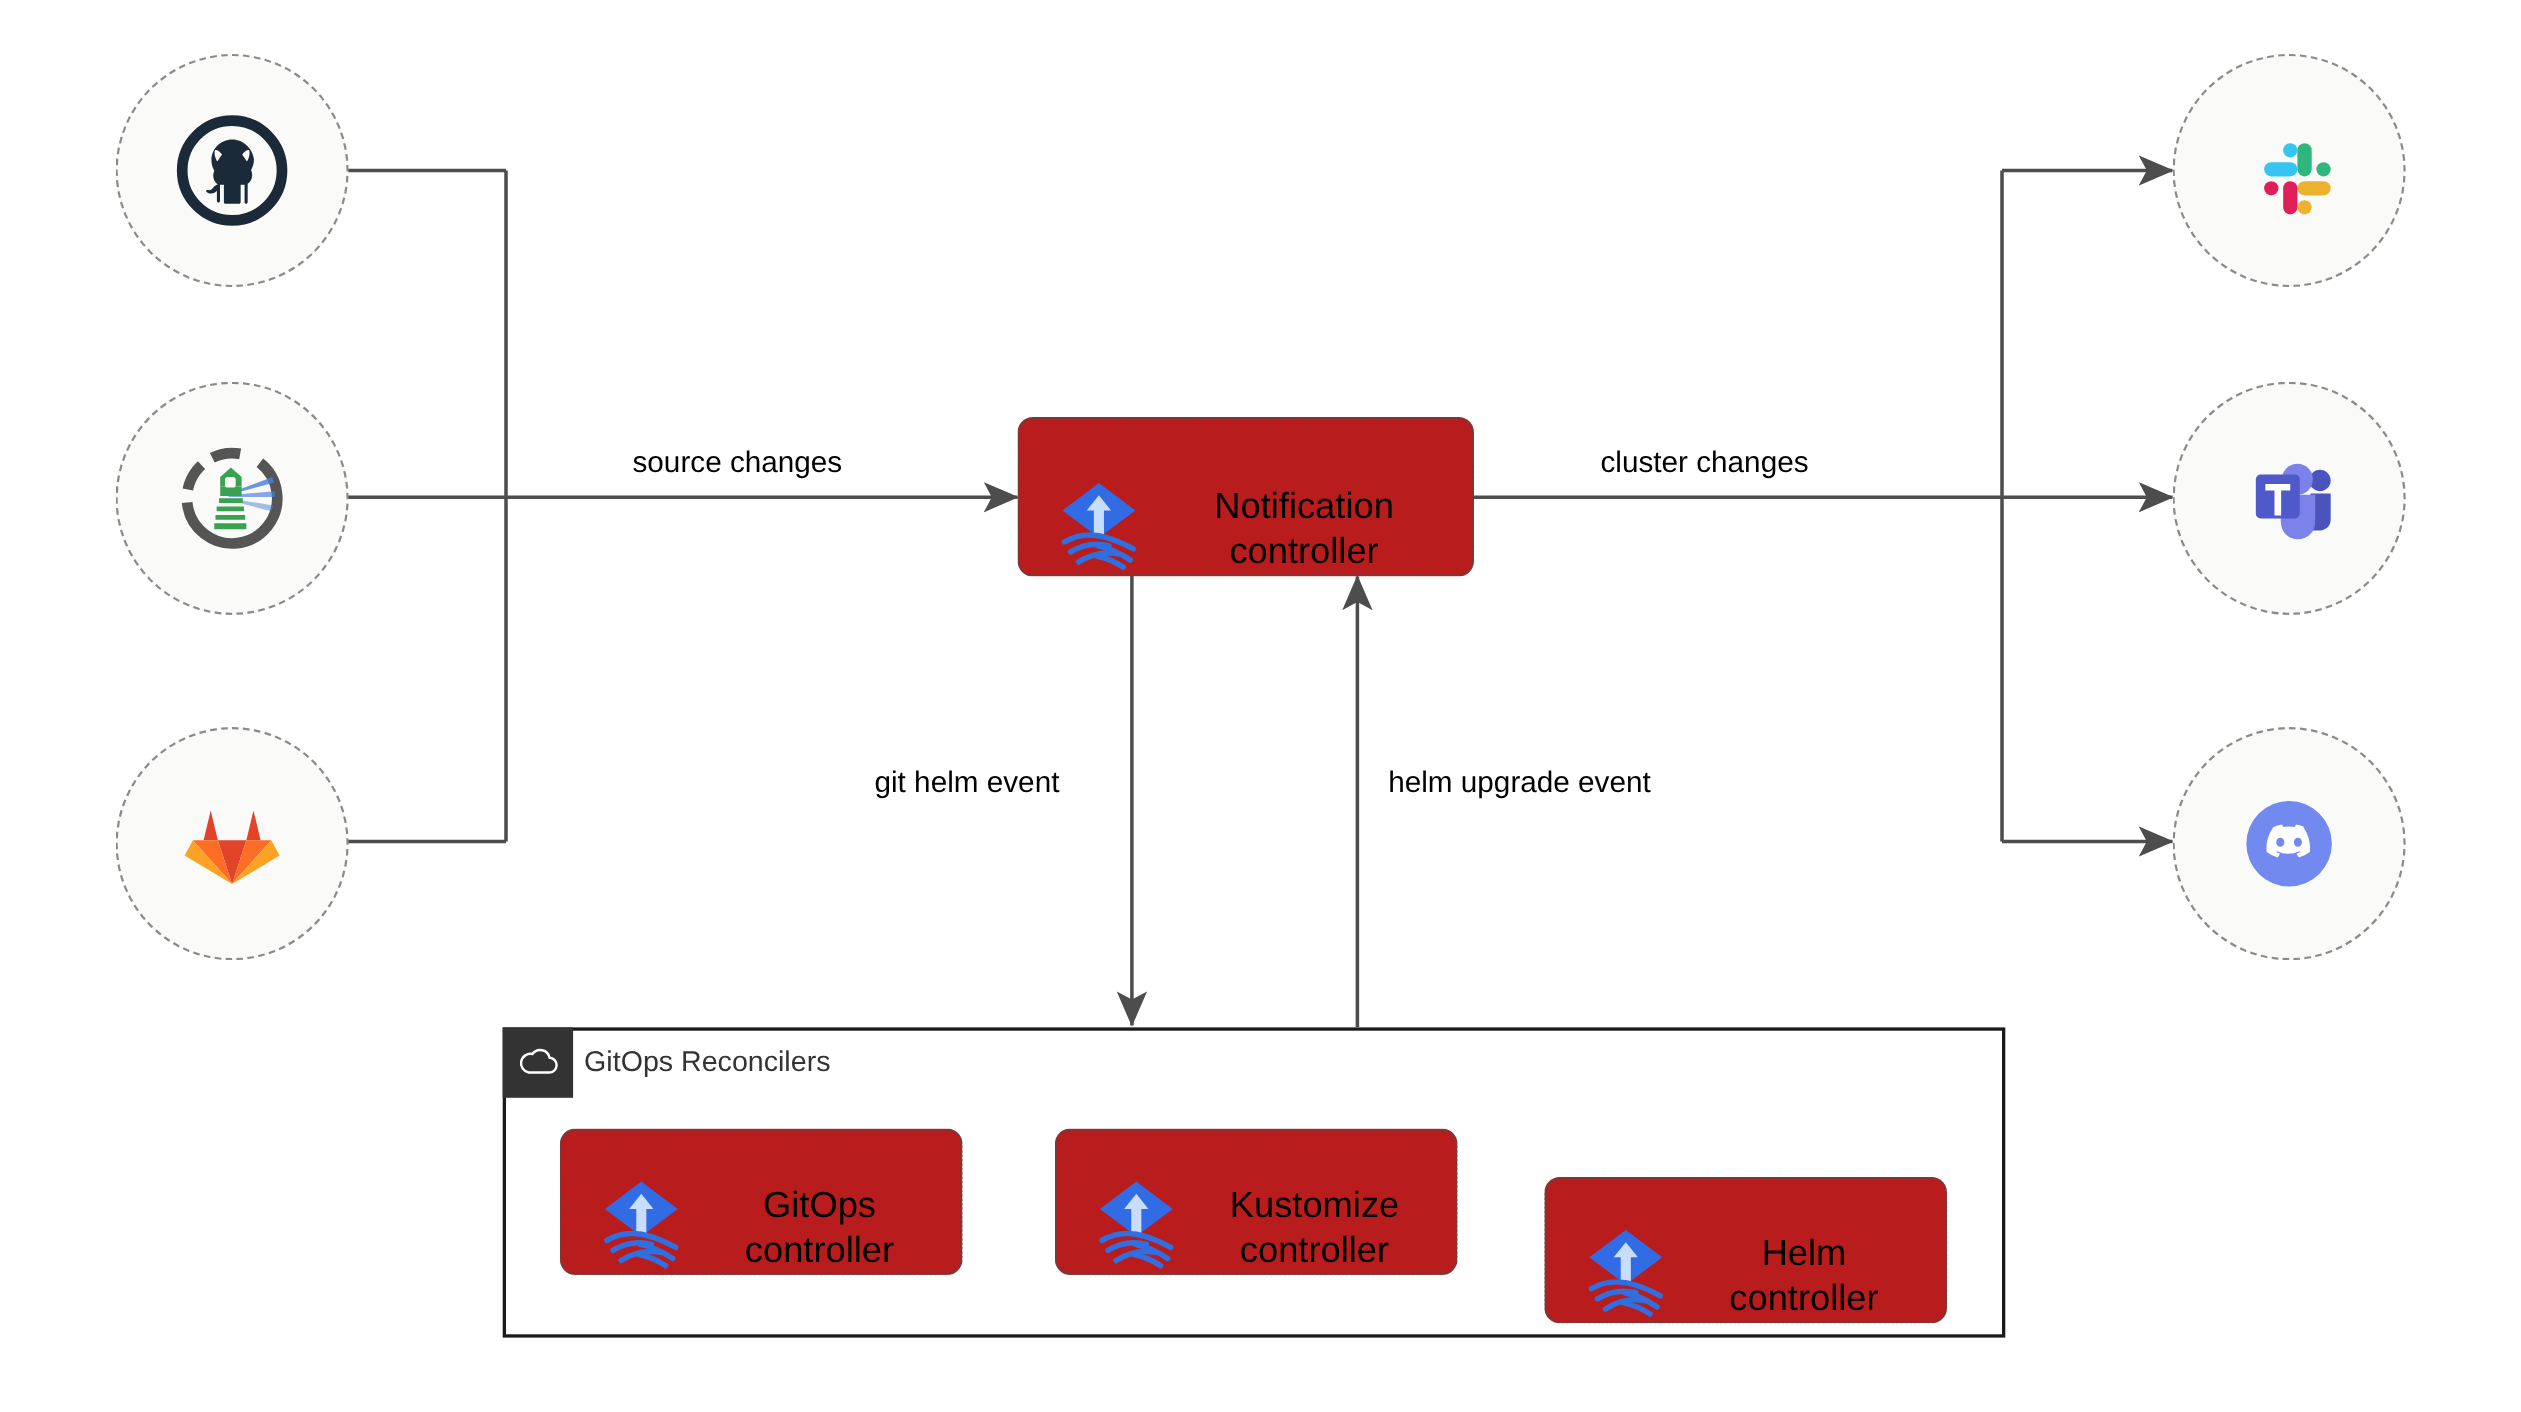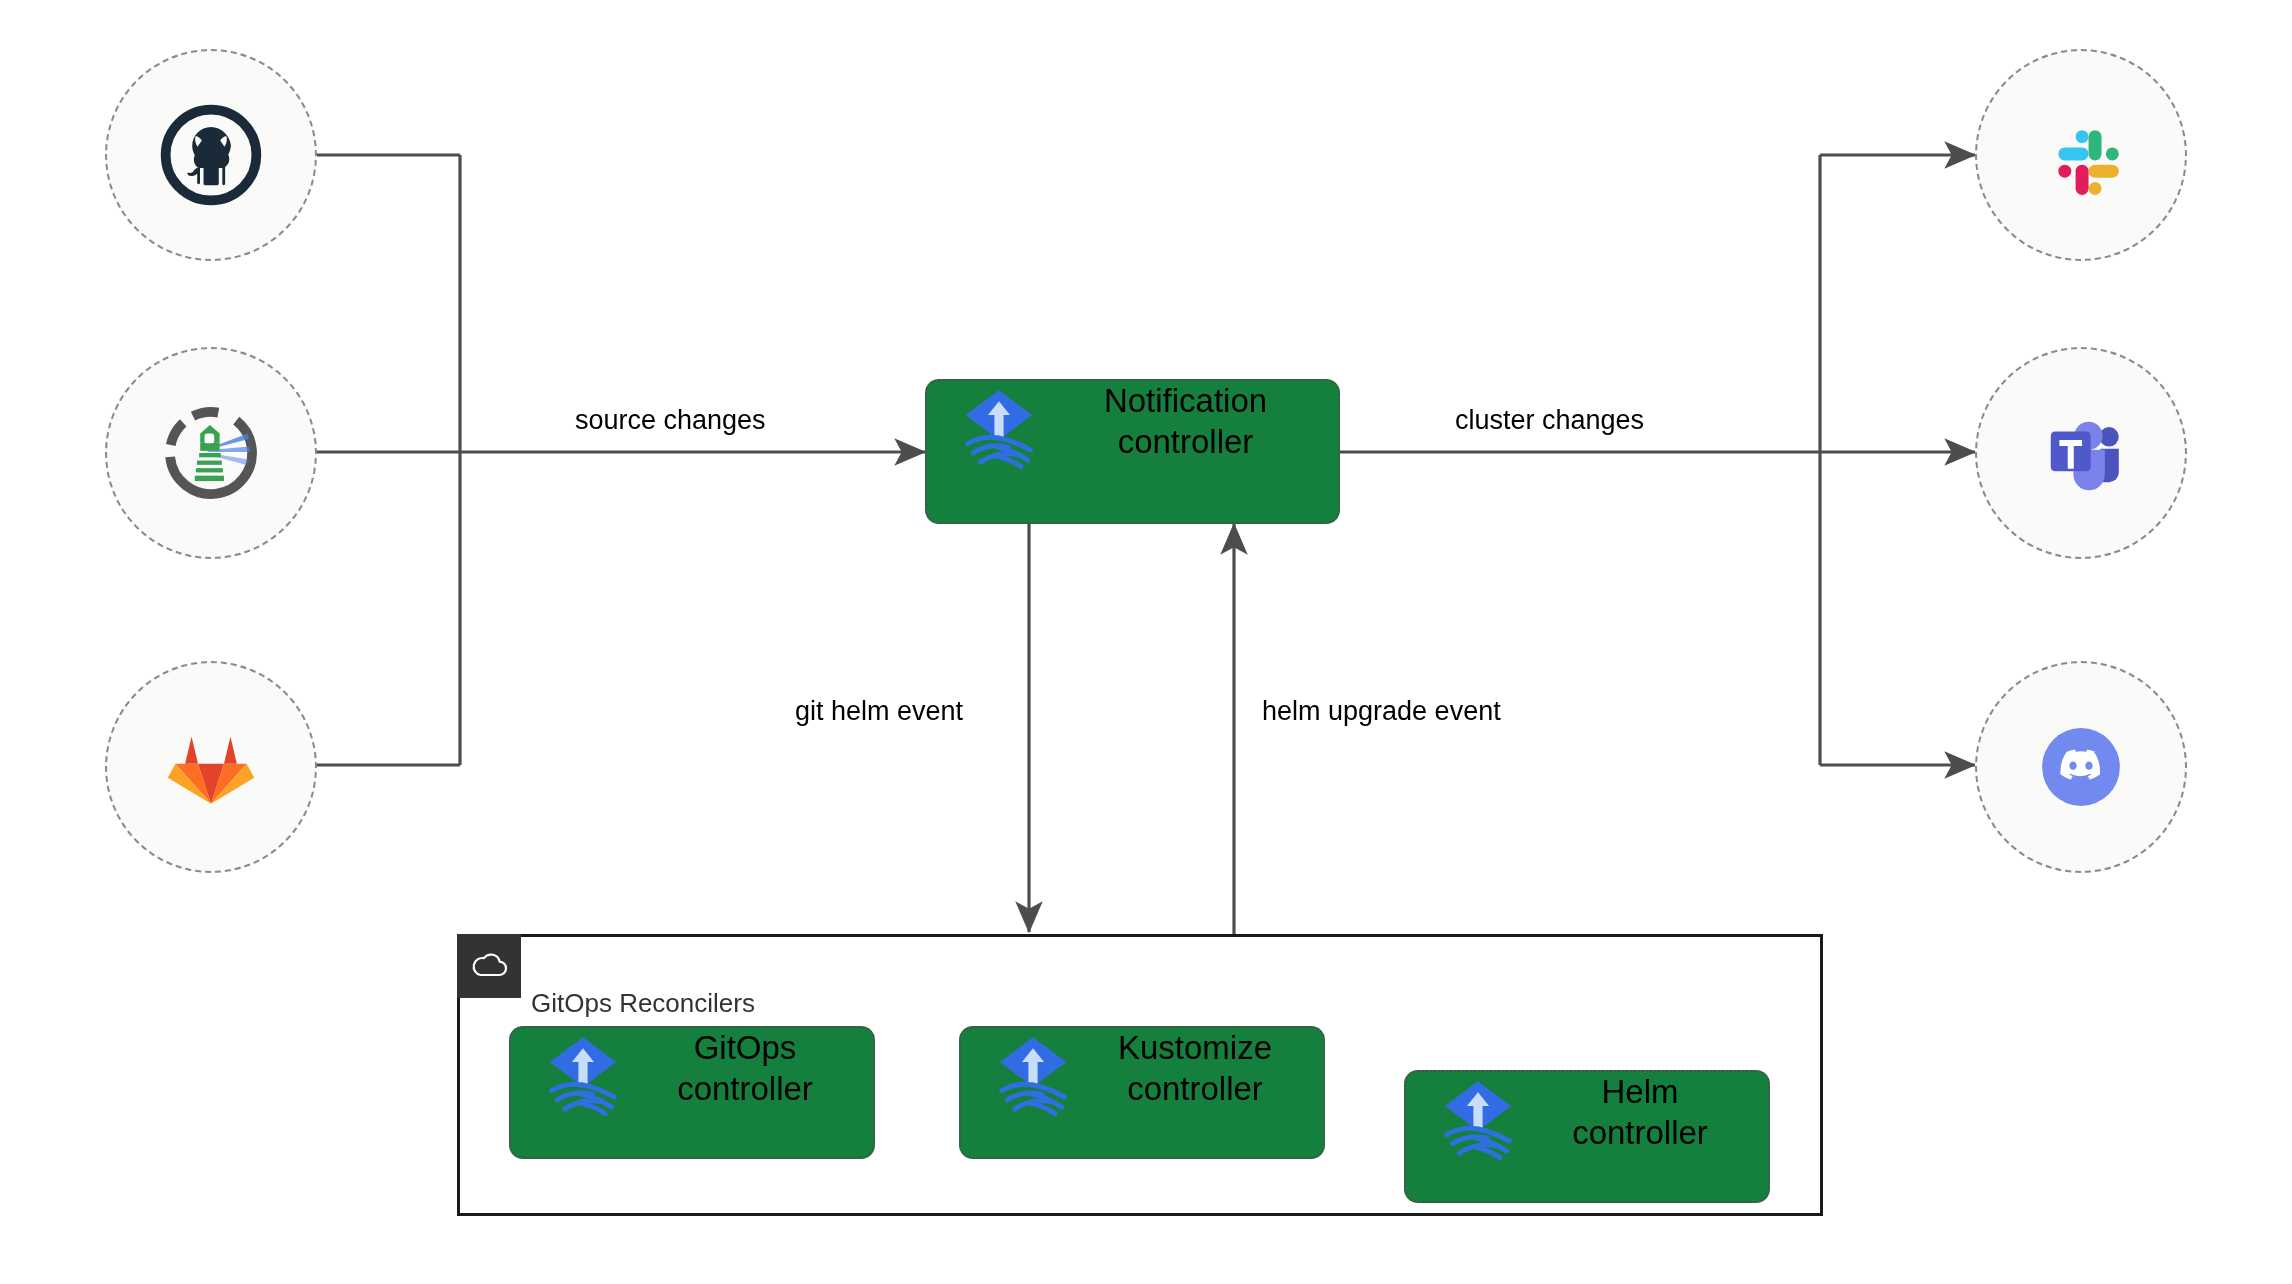--- a/index.html
+++ b/index.html
@@ -43,27 +43,27 @@
   }
   .circle-node .glyph {
     width: 108px;
     height: 108px;
     display: block;
   }
 
   
   .ctl-box {
     position: absolute;
-    background: #15803d;
+    background: #b91c1c;
     border: 2px dotted #4d4d4d;
     border-radius: 14px;
     box-sizing: border-box;
     display: flex;
     flex-direction: row;
-    align-items: flex-start;
+    align-items: flex-end;
   }
   .ctl-box .ctl-icon {
     width: 92px;
     height: 92px;
     flex: 0 0 92px;
     margin-left: 26px;
   }
   .ctl-box .ctl-label {
     flex: 1 1 auto;
     text-align: center;
@@ -97,21 +97,20 @@
     justify-content: center;
     box-sizing: border-box;
   }
   #group-title {
     position: absolute;
     left: 531px;
     top: 950px;
     font-size: 26px;
     color: #333333;
     white-space: nowrap;
-    margin-top: 38px;
   }
 
   
   .edge-label {
     position: absolute;
     font-size: 27px;
     color: #000000;
     white-space: nowrap;
   }
 </style>

